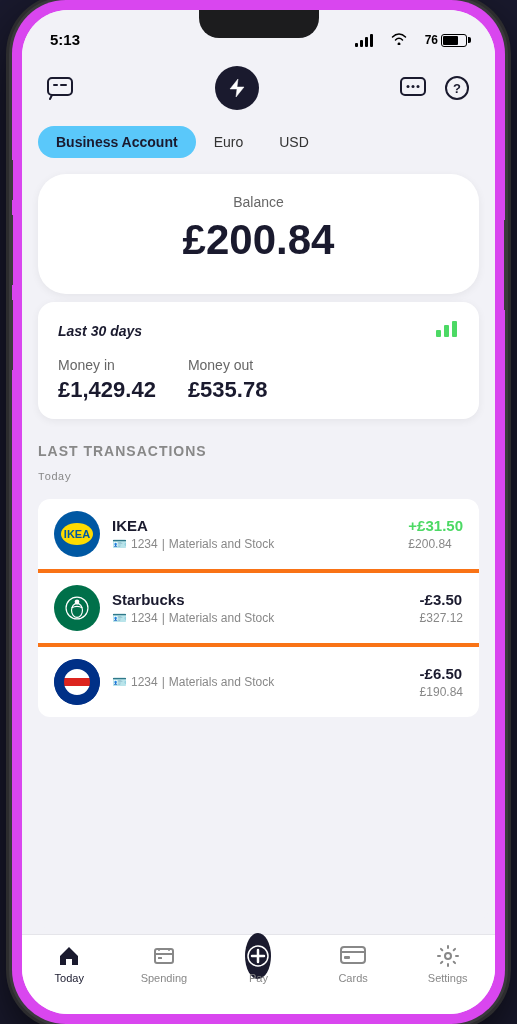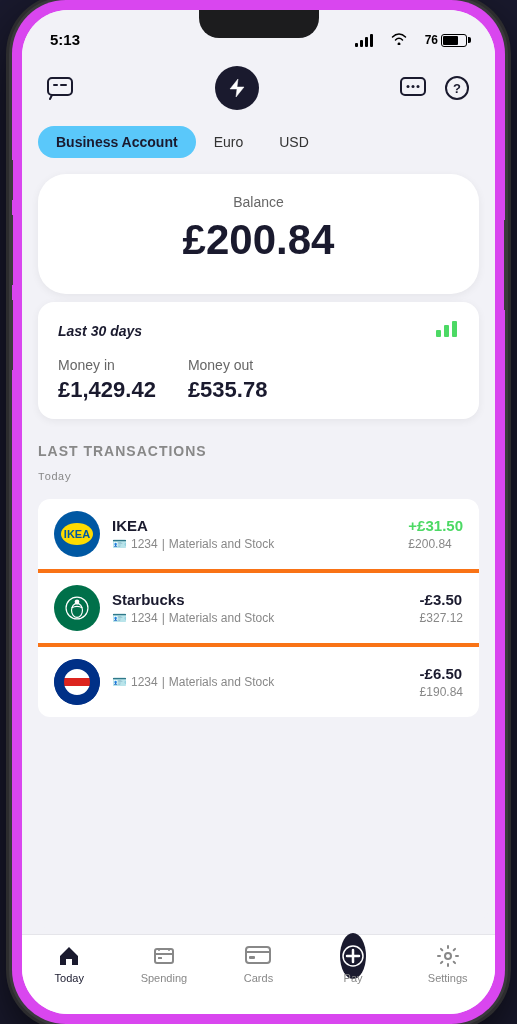--- a/index.html
+++ b/index.html
@@ -629,39 +629,39 @@
             <rect x="6" y="13" width="4" height="2" rx="0.5" fill="#888"></rect>
             <rect x="6" y="4" width="2" height="3" rx="1" fill="#888"></rect>
             <rect x="16" y="4" width="2" height="3" rx="1" fill="#888"></rect>
           </svg>
         </div>
         <span class="nav-label">Spending</span>
       </div>
 
       <div class="nav-item">
         <div class="nav-icon">
+          <div class="pay-btn-outer">
+            <svg width="22" height="22" viewBox="0 0 22 22" fill="none">
+              <circle cx="11" cy="11" r="10" stroke="white" stroke-width="1.5"></circle>
+              <path d="M11 5 L11 17 M5 11 L17 11" stroke="white" stroke-width="2.5" stroke-linecap="round"></path>
+            </svg>
+          </div>
+        </div>
+        <span class="nav-label">Pay</span>
+      </div>
+
+      <div class="nav-item">
+        <div class="nav-icon">
           <svg width="26" height="20" viewBox="0 0 26 20" fill="none">
             <rect x="1" y="1" width="24" height="16" rx="3" stroke="#888" stroke-width="2" fill="none"></rect>
             <line x1="1" y1="6" x2="25" y2="6" stroke="#888" stroke-width="2"></line>
             <rect x="4" y="10" width="6" height="3" rx="1" fill="#888"></rect>
           </svg>
         </div>
         <span class="nav-label">Cards</span>
-      </div>
-
-      <div class="nav-item">
-        <div class="nav-icon">
-          <div class="pay-btn-outer">
-            <svg width="22" height="22" viewBox="0 0 22 22" fill="none">
-              <circle cx="11" cy="11" r="10" stroke="white" stroke-width="1.5"></circle>
-              <path d="M11 5 L11 17 M5 11 L17 11" stroke="white" stroke-width="2.5" stroke-linecap="round"></path>
-            </svg>
-          </div>
-        </div>
-        <span class="nav-label">Pay</span>
       </div>
 
       <div class="nav-item">
         <div class="nav-icon">
           <svg width="24" height="24" viewBox="0 0 24 24" fill="none">
             <circle cx="12" cy="12" r="3" stroke="#888" stroke-width="2"></circle>
             <path d="M12 2v2M12 20v2M2 12h2M20 12h2M4.9 4.9l1.4 1.4M17.7 17.7l1.4 1.4M4.9 19.1l1.4-1.4M17.7 6.3l1.4-1.4" stroke="#888" stroke-width="2" stroke-linecap="round"></path>
           </svg>
         </div>
         <span class="nav-label">Settings</span>

